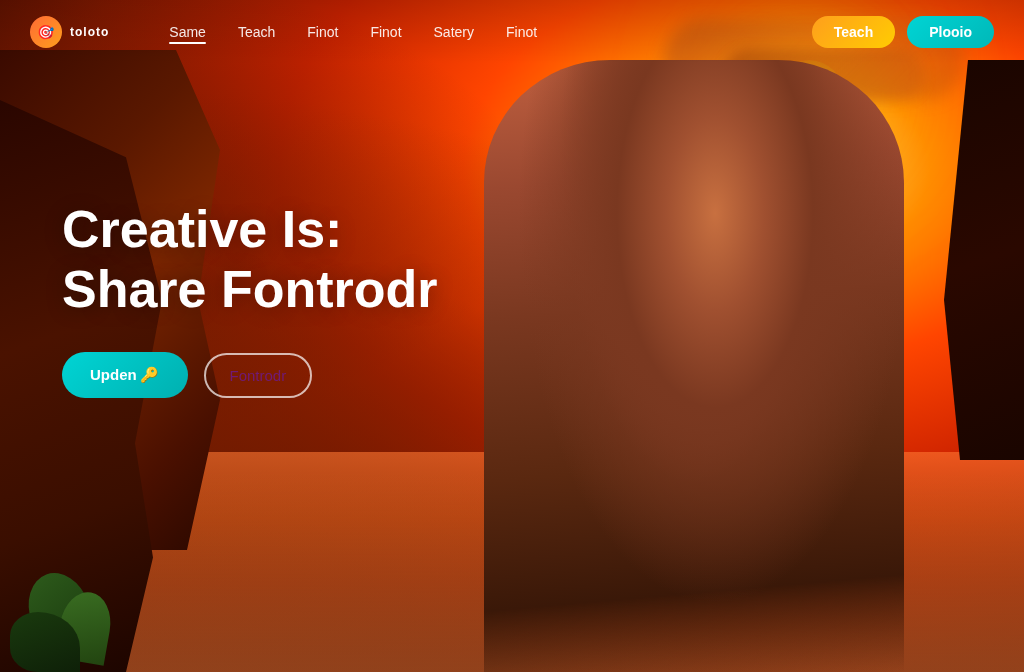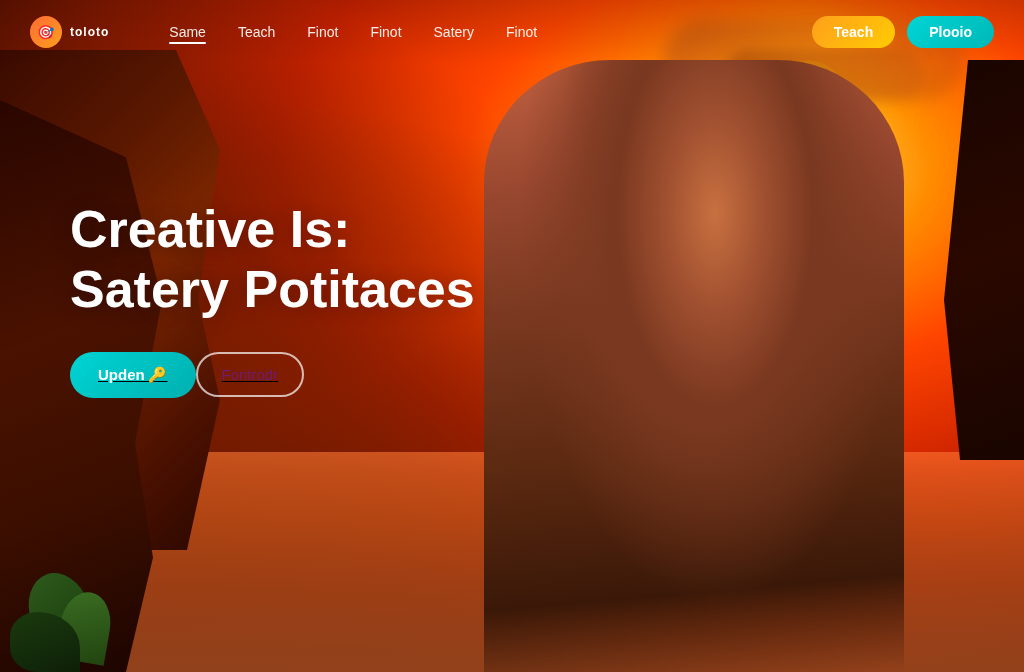--- a/index.html
+++ b/index.html
@@ -236,39 +236,39 @@
       border-radius: 25px;
       padding: 8px 22px;
       font-size: 14px;
       font-weight: 600;
       cursor: pointer;
     }
 
     
     .hero-content {
       position: absolute;
-      left: 70px;
+      left: 62px;
       top: 200px;
       z-index: 10;
       max-width: 480px;
     }
 
     .hero-title {
       color: white;
       font-size: 52px;
       font-weight: 800;
       line-height: 1.15;
       text-shadow: 0 2px 20px rgba(0,0,0,0.3);
       margin-bottom: 32px;
     }
 
     .hero-buttons {
       display: flex;
-      align-items: flex-start;
-      text-decoration: underline;
+      align-items: flex-end;
+      gap: 16px;
     }
 
     .btn-upden {
       background: linear-gradient(135deg, #00d4d4, #00b0b0);
       color: white;
       border: none;
       border-radius: 30px;
       padding: 14px 28px;
       font-size: 15px;
       font-weight: 600;
@@ -377,19 +377,19 @@
 
   <div class="nav-buttons">
     <button class="btn-teach">Teach</button>
     <button class="btn-plooio">Plooio</button>
   </div>
 </nav>
 
 <div class="hero-content">
   <h1 class="hero-title">
     <span>Creative Is:</span><br>
-    <span>Satery Potitaces</span>
+    <span>Share Fontrodr</span>
   </h1>
   <div class="hero-buttons">
     <button class="btn-upden">Upden 🔑</button>
     <button class="btn-fontrodr">Fontrodr</button>
   </div>
 </div>
 
 </body></html>

